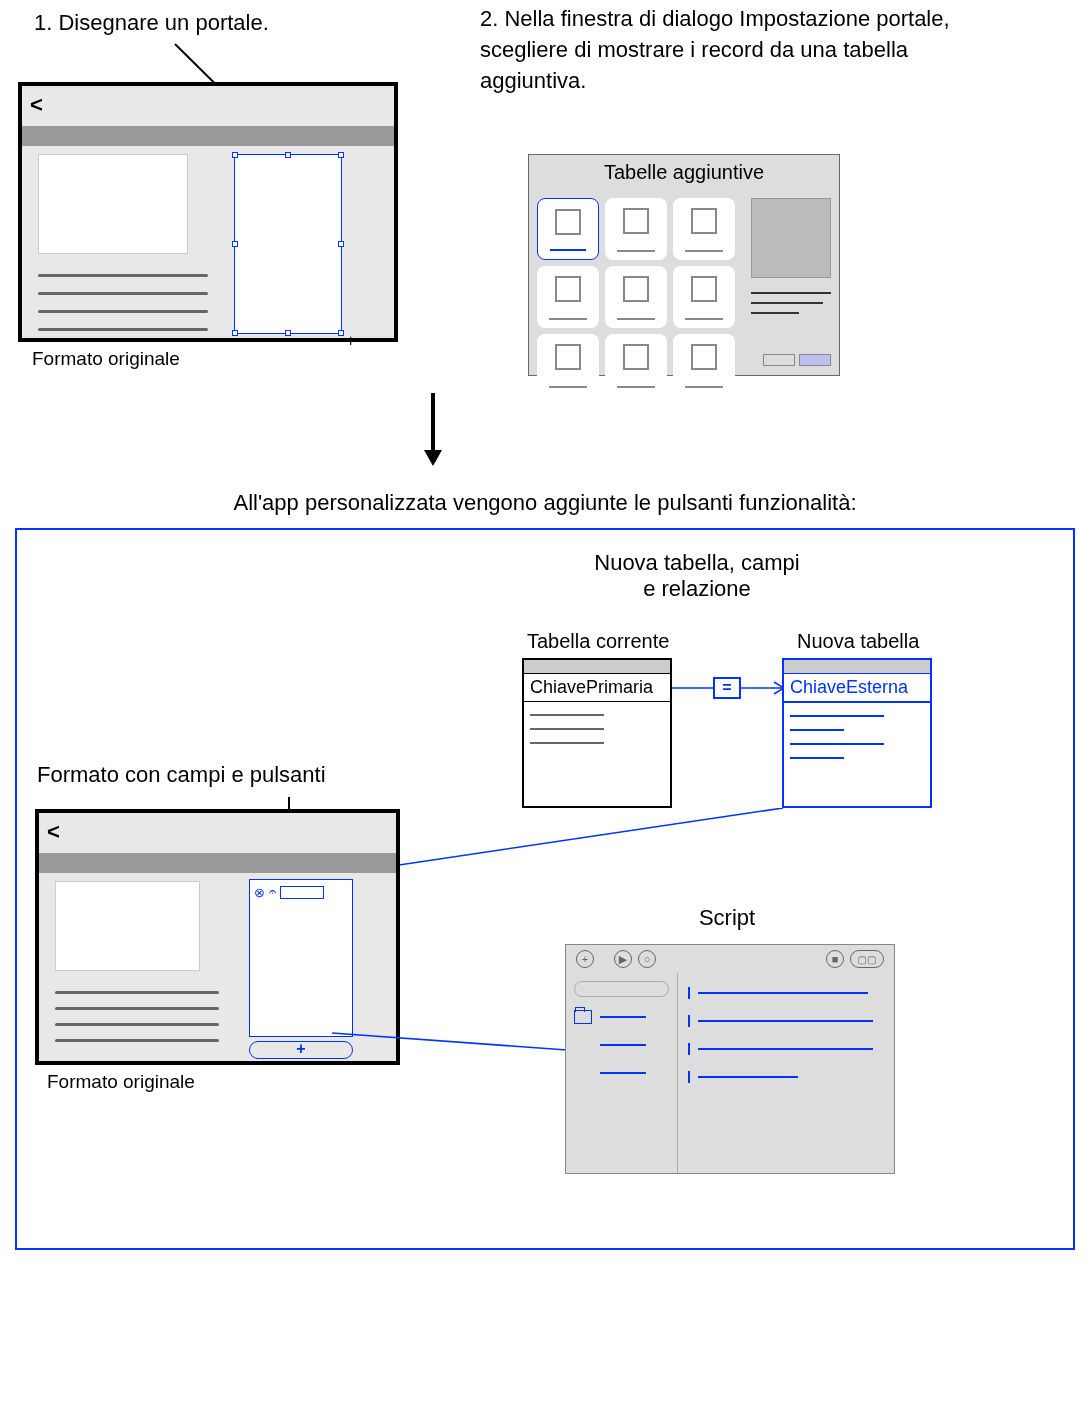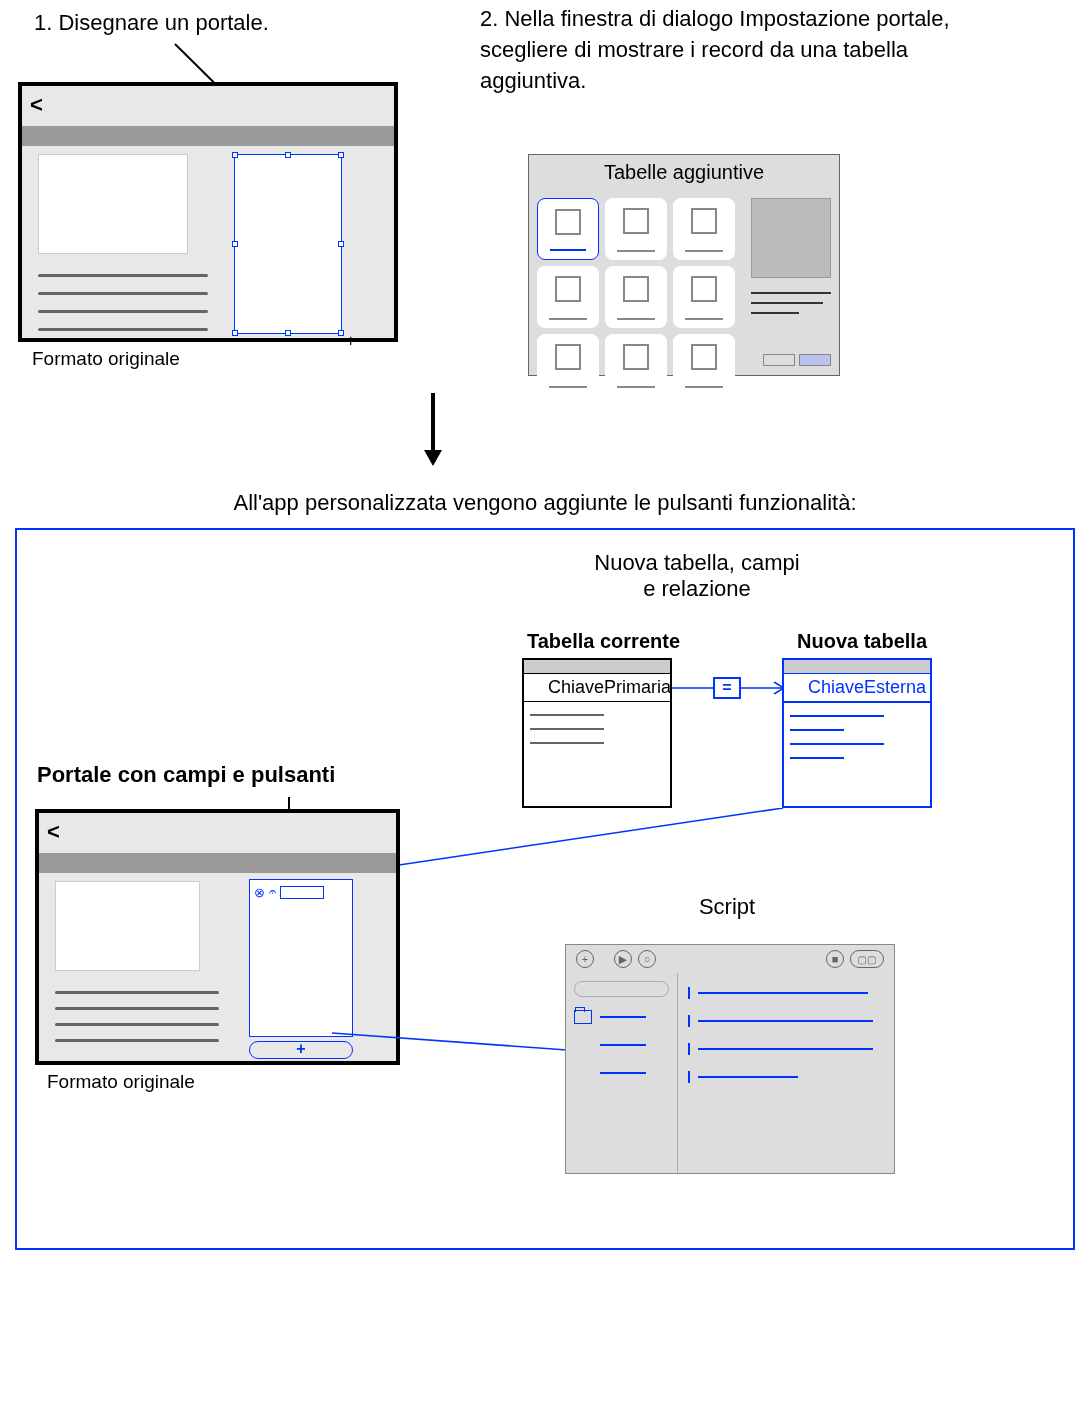--- a/index.html
+++ b/index.html
@@ -14,21 +14,20 @@
       font-size: 22px;
       position: absolute;
     }
     .caption {
       font-size: 19px;
       position: absolute;
     }
     .label-text {
       font-size: 20px;
       position: absolute;
-      font-weight: bold;
     }
     .centered-label {
       font-size: 22px;
       text-align: center;
       position: absolute;
     }
     
     .layout-window {
       position: absolute;
       border: 4px solid #000;
@@ -185,21 +184,21 @@
     .rel-table.blue {
       border-color: #0033ff;
     }
     .rel-table-header {
       background: #ccc;
       height: 14px;
       border-bottom: 1px solid #000;
     }
     .rel-table.blue .rel-table-header { border-color: #0033ff; }
     .rel-table-field {
-      padding: 3px 24px;
+      padding: 3px 6px;
       font-size: 18px;
       border-bottom: 1px solid #000;
     }
     .rel-table.blue .rel-table-field {
       color: #0033ff;
       border-bottom: 2px solid #0033ff;
     }
     .rel-table-body {
       padding: 12px 6px 8px;
     }
@@ -482,21 +481,21 @@
   <svg style="left:655px; top:150px; width:112px; height:30px;">
     <line x1="0" y1="8" x2="112" y2="8" stroke="#0033ff" stroke-width="1.5"></line>
     <polyline points="102,2 112,8 102,14" fill="none" stroke="#0033ff" stroke-width="1.5"></polyline>
   </svg>
   <div class="rel-equals" style="left:696px; top:147px;">=</div>
 
   <svg style="left:308px; top:278px; width:460px; height:70px;">
     <line x1="0" y1="68" x2="458" y2="0" stroke="#0033ff" stroke-width="1.5"></line>
   </svg>
 
-  <div class="label-text" style="left:20px; top:232px; font-size:22px;">Portale con campi e pulsanti</div>
+  <div class="label-text" style="left:20px; top:232px; font-size:22px;">Formato con campi e pulsanti</div>
 
   <svg style="left:260px; top:262px; width:24px; height:80px;">
     <line x1="12" y1="5" x2="12" y2="66" stroke="#000" stroke-width="2"></line>
     <polygon points="12,76 5,62 19,62" fill="#000"></polygon>
   </svg>
 
   <div class="layout-window" style="left:18px; top:279px; width:365px; height:256px;">
     <div class="layout-header">
       <div class="layout-chevron">&lt;</div>
     </div>
@@ -517,21 +516,21 @@
       </div>
       <div class="portal-add-btn" style="left:210px; top:168px; width:104px;">+</div>
     </div>
   </div>
   <div class="caption" style="left:30px; top:541px;">Formato originale</div>
 
   <svg style="left:315px; top:500px; width:235px; height:24px;">
     <line x1="0" y1="3" x2="235" y2="20" stroke="#0033ff" stroke-width="1.5"></line>
   </svg>
 
-  <div class="centered-label" style="left:650px; top:364px; width:120px;">Script</div>
+  <div class="centered-label" style="left:650px; top:375px; width:120px;">Script</div>
 
   <div class="script-window" style="left:548px; top:414px; width:330px; height:230px;">
     <div class="script-toolbar">
       <div class="tool-group">
         <span class="tool-icon">+</span>
         <span style="width:8px;"></span>
         <span class="tool-icon">▶</span>
         <span class="tool-icon">○</span>
       </div>
       <div class="tool-group">

